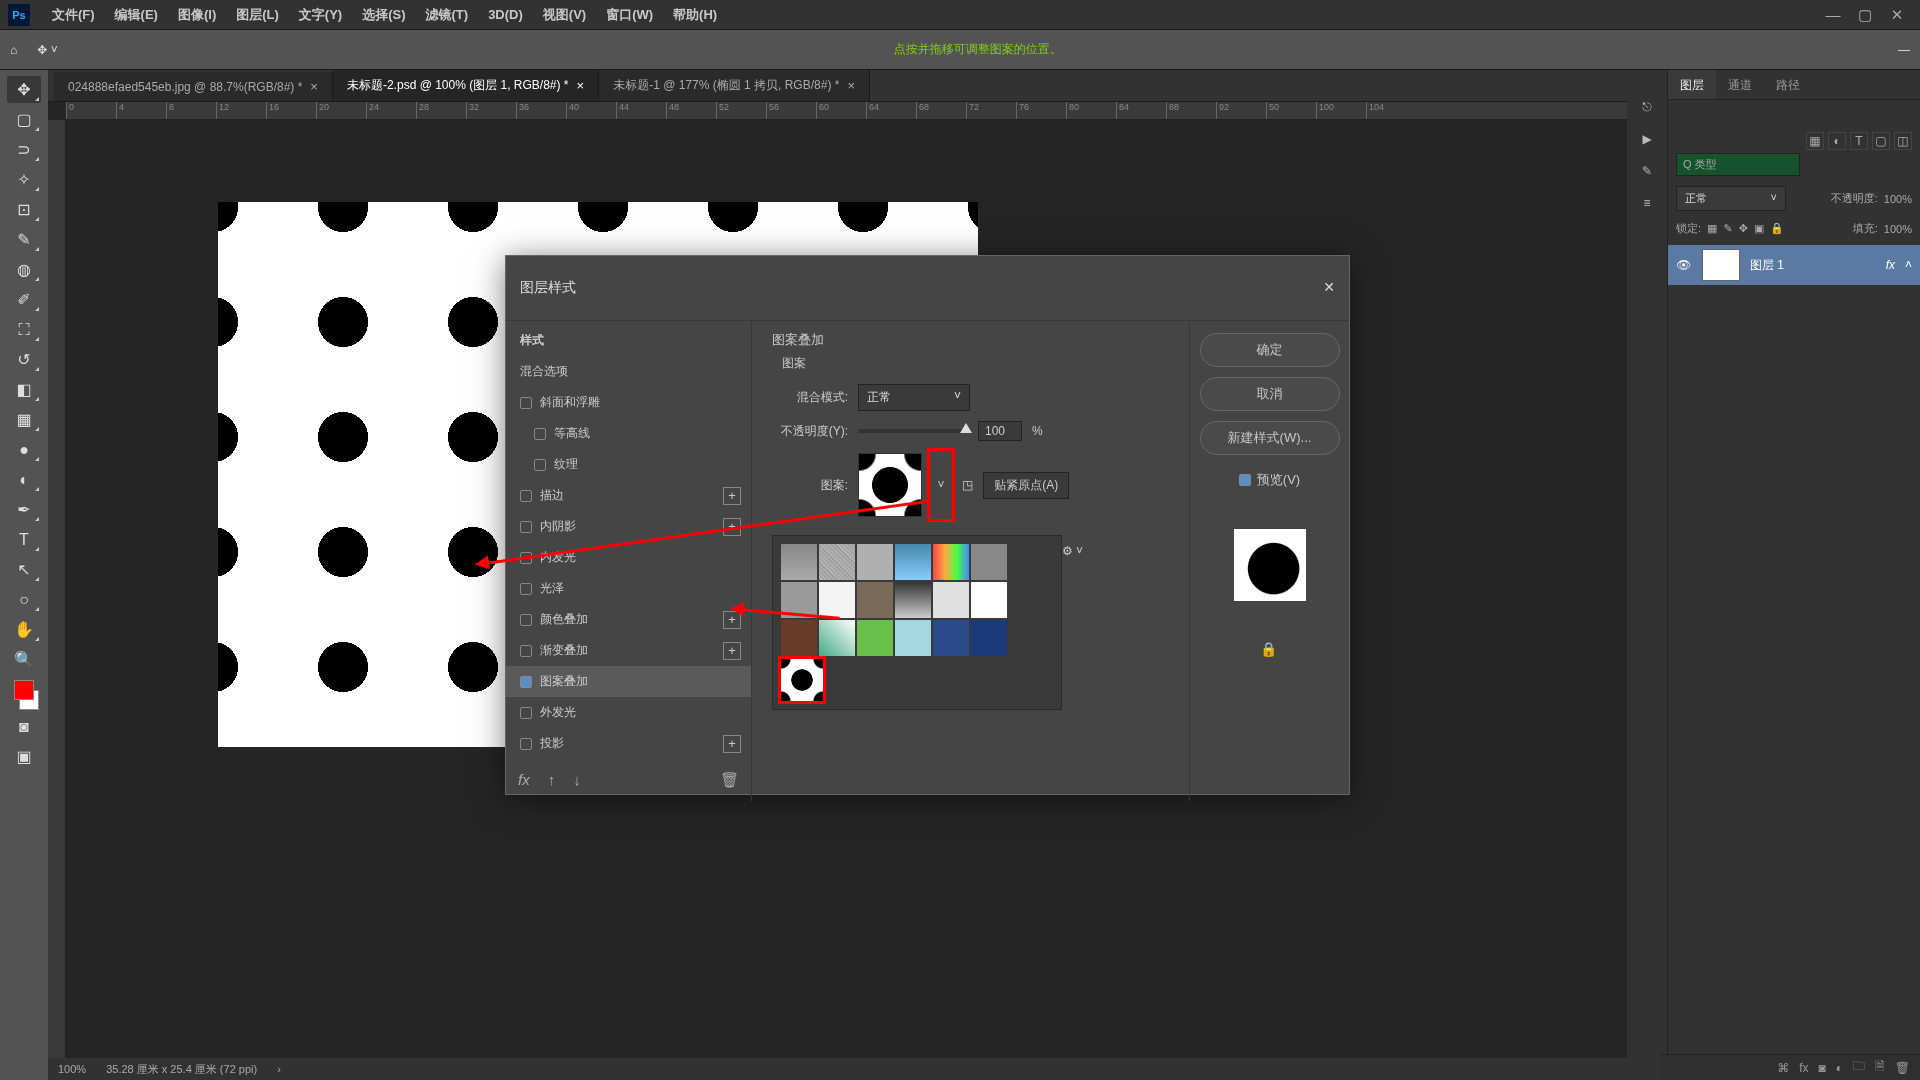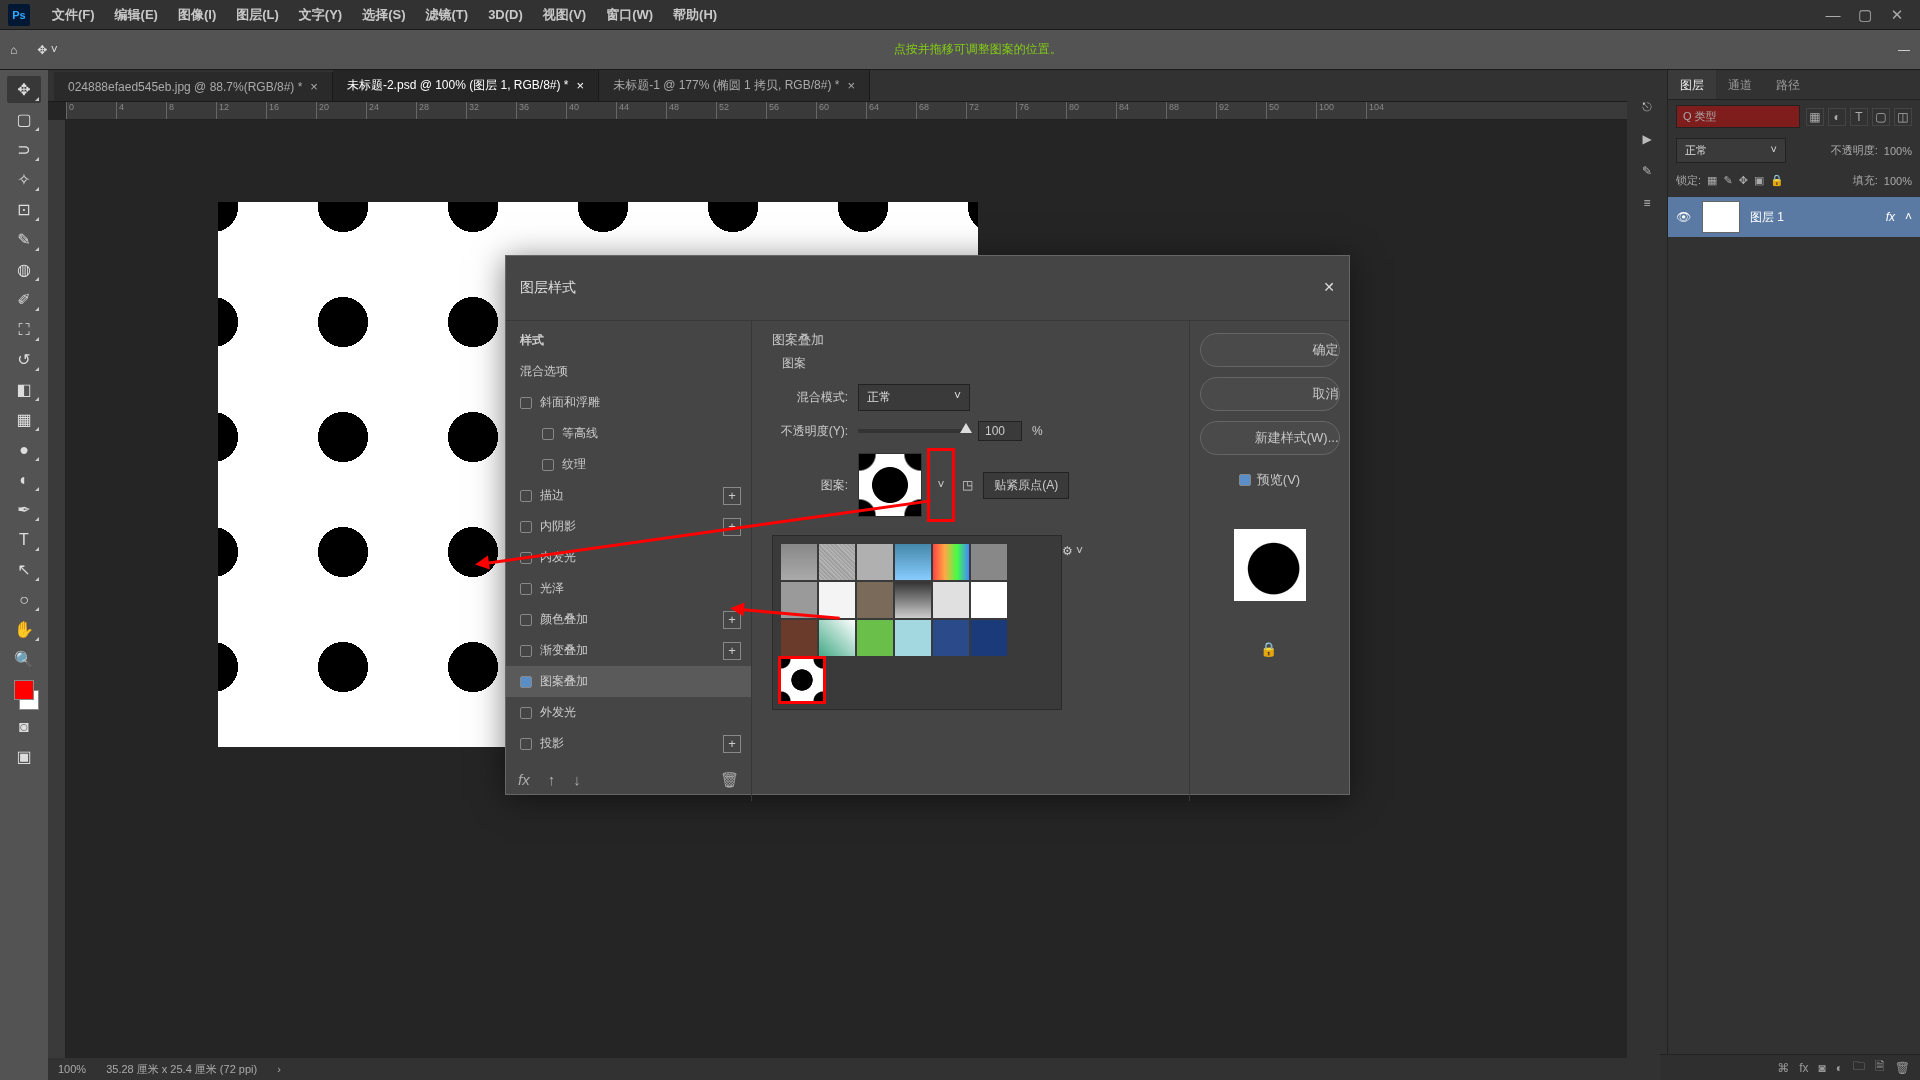--- a/index.html
+++ b/index.html
@@ -31,35 +31,35 @@
 .canvas { position: absolute; left: 170px; top: 100px; width: 760px; height: 545px; background: #fff; }
 .canvas-dots { width: 100%; height: 100%; background-image: radial-gradient(circle at 25px 25px, #000 25px, transparent 25px); background-size: 130px 115px; background-position: -30px -20px; }
 .status-bar { height: 22px; background: #323232; display: flex; align-items: center; padding: 0 10px; font-size: 11px; color: #aaa; gap: 20px; }
 .collapsed-dock { width: 40px; display: flex; flex-direction: column; gap: 18px; padding-top: 30px; align-items: center; color: #bbb; }
 .right-panels-wrap { display: flex; }
 .layers-panel { flex: 1; background: #323232; border-left: 1px solid #222; }
 .panel-tabs { display: flex; height: 30px; background: #323232; border-bottom: 1px solid #222; }
 .ptab { padding: 7px 12px; font-size: 12px; color: #999; }
 .ptab.active { background: #3a3a3a; color: #eee; }
 .panel-row { display: flex; align-items: center; padding: 5px 8px; gap: 6px; font-size: 11px; color: #aaa; }
-.kind-filter { flex: 1; background: #7f1d1d; border: 1px solid #222; padding: 3px 6px; color: #aaa; display: flex; gap: 4px; align-items: center; }
+.kind-filter { flex: 1; background: #14532d; border: 1px solid #222; padding: 3px 6px; color: #aaa; display: flex; gap: 4px; align-items: center; margin-top: 48px; }
 .mini-ico { width: 18px; height: 18px; display: flex; align-items: center; justify-content: center; color: #aaa; border: 1px solid #444; font-size: 12px; }
 .layer-row { display: flex; align-items: center; background: #5a7aa4; color: #fff; padding: 4px 8px; gap: 10px; margin-top: 4px; }
 .eye { width: 16px; }
 .thumb { width: 38px; height: 32px; background: #fff; border: 1px solid #666; }
 .fxchip { margin-left: auto; font-style: italic; font-size: 12px; }
 .panel-bottom { position: absolute; bottom: 0; right: 0; width: 260px; height: 26px; background: #2f2f2f; display: flex; align-items: center; justify-content: flex-end; gap: 10px; padding-right: 10px; color: #999; border-top: 1px solid #222; }
 .modal-backdrop { position: absolute; top: 255px; left: 505px; width: 845px; height: 540px; background: #454545; border: 1px solid #666; display: flex; flex-direction: column; box-shadow: 0 4px 30px rgba(0,0,0,0.5); }
 .modal-title { display: flex; justify-content: space-between; padding: 23px 14px; border-bottom: 1px solid #383838; font-size: 14px; color: #ddd; }
 .modal-content { flex: 1; display: flex; }
 .style-list { width: 246px; border-right: 1px solid #383838; display: flex; flex-direction: column; padding-top: 4px; }
 .style-item { display: flex; align-items: center; padding: 7px 14px; gap: 8px; color: #ccc; font-size: 12px; position: relative; }
 .style-item.header { font-weight: bold; }
 .style-item.active { background: #5a5a5a; }
-.style-sub { padding-left: 36px; }
+.style-sub { padding-left: 28px; }
 .chk { width: 12px; height: 12px; border: 1px solid #888; border-radius: 2px; }
 .chk.on { background: #5a8ec7; }
 .plus-box { position: absolute; right: 10px; width: 18px; height: 18px; border: 1px solid #888; display: flex; align-items: center; justify-content: center; font-size: 13px; }
 .style-footer { margin-top: auto; display: flex; gap: 18px; padding: 12px; color: #aaa; font-size: 15px; }
 .pattern-pane { flex: 1; padding: 10px 20px; display: flex; flex-direction: column; }
 .pp-head { font-size: 13px; margin-bottom: 6px; }
 .pp-sub { font-size: 12px; padding-left: 10px; margin-bottom: 12px; }
 .pp-row { display: flex; align-items: center; gap: 10px; margin-bottom: 10px; font-size: 12px; color: #ccc; }
 .pp-label { width: 76px; text-align: right; }
 .pp-select { width: 112px; background: #3a3a3a; border: 1px solid #222; padding: 4px 8px; color: #ddd; display: flex; justify-content: space-between; }
@@ -69,21 +69,21 @@
 .pattern-preview { width: 64px; height: 64px; background: #fff; border: 1px solid #333; position: relative; background-image: radial-gradient(circle at 50% 50%, #000 40%, transparent 42%), radial-gradient(circle at 0 0, #000 18%, transparent 20%), radial-gradient(circle at 100% 0, #000 18%, transparent 20%), radial-gradient(circle at 0 100%, #000 18%, transparent 20%), radial-gradient(circle at 100% 100%, #000 18%, transparent 20%); }
 .redbox { outline: 3px solid #ff0000; }
 .snaporigin { background: #3a3a3a; border: 1px solid #222; padding: 4px 10px; }
 .pattern-picker { background: #3a3a3a; border: 1px solid #2a2a2a; padding: 8px; margin-top: 6px; width: 290px; position: relative; }
 .pat-grid { display: flex; flex-wrap: wrap; gap: 2px; }
 .patsw { width: 36px; height: 36px; background: #888; }
 .pat-row2 .patsw:nth-child(1){background:#6a3a2a;} .pat-row2 .patsw:nth-child(2){background:linear-gradient(45deg,#4a8,#fff);} .pat-row2 .patsw:nth-child(3){background:#6abf4a;} .pat-row2 .patsw:nth-child(4){background:#a4d8e0;} .pat-row2 .patsw:nth-child(5){background:#2a4a8a;} .pat-row2 .patsw:nth-child(6){background:#1a3a7a;}
 .pat-user { width: 42px; height: 42px; background: #fff; margin-top: 3px; background-image: radial-gradient(circle at 50% 50%, #000 35%, transparent 37%), radial-gradient(circle at 0 0,#000 15%,transparent 17%), radial-gradient(circle at 100% 0,#000 15%,transparent 17%), radial-gradient(circle at 0 100%,#000 15%,transparent 17%), radial-gradient(circle at 100% 100%,#000 15%,transparent 17%); }
 .gearpos { position: absolute; top: 8px; right: -22px; color: #ccc; }
 .right-btns { width: 160px; padding: 12px; display: flex; flex-direction: column; gap: 10px; align-items: center; border-left: 1px solid #383838; }
-.bigbtn { width: 140px; padding: 7px 0; text-align: right; background: #4a4a4a; border: 1px solid #666; border-radius: 20px; font-size: 13px; }
+.bigbtn { width: 140px; padding: 7px 0; text-align: center; background: #4a4a4a; border: 1px solid #666; border-radius: 20px; font-size: 13px; }
 .preview-chk { display: flex; gap: 6px; align-items: center; margin-top: 6px; font-size: 13px; }
 .preview-box { width: 72px; height: 72px; background: #fff; margin-top: 30px; background-image: radial-gradient(circle at 55% 55%, #000 45%, transparent 47%); }
 .lock-ic { margin-top: 30px; font-size: 14px; }
 .arrow-red { position: absolute; height: 3px; background: #ff0000; transform-origin: left center; }
 .arrow-red::after { content:""; position:absolute; left:-10px; top:-6px; border-right:14px solid #ff0000; border-top:7px solid transparent; border-bottom:7px solid transparent; }
 .row1sw .patsw:nth-child(1){background:linear-gradient(#888,#aaa);}
 .row1sw .patsw:nth-child(2){background:repeating-linear-gradient(45deg,#999,#bbb 3px);}
 .row1sw .patsw:nth-child(3){background:#b0b0b0;}
 .row1sw .patsw:nth-child(4){background:linear-gradient(#48a,#8cf);}
 .row1sw .patsw:nth-child(5){background:linear-gradient(90deg,#f44,#fa4,#4f4,#48f);}

